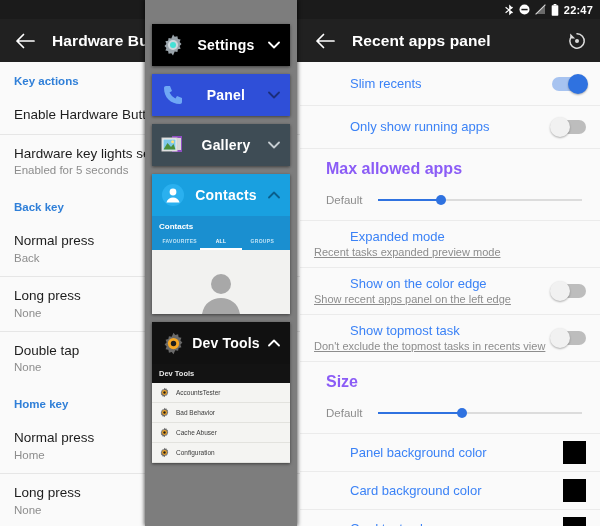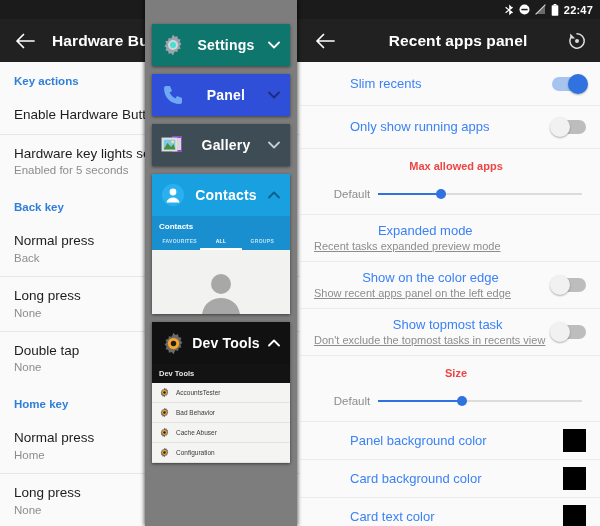--- a/index.html
+++ b/index.html
@@ -6,21 +6,21 @@
   body{
     width:600px;height:526px;overflow:hidden;
     font-family:"Liberation Sans", sans-serif;
     background:#fafafa;
   }
   .stage{position:relative;width:600px;height:526px;overflow:hidden;background:#fff;}
 
   
   .screen{position:absolute;top:0;height:526px;overflow:hidden;background:#fafafa;}
   .screen.left{left:0;width:300px;}
-  .screen.right{left:300px;width:300px;text-align:center;}
+  .screen.right{left:300px;width:300px;}
 
   .statusbar{
     height:19px;background:#1b1b1b;color:#fff;
     display:flex;align-items:center;justify-content:flex-end;
     padding-right:7px;box-sizing:border-box;
   }
   .sb-icons{display:flex;align-items:center;gap:5px;}
   .sb-time{font-size:11px;font-weight:bold;letter-spacing:.2px;margin-left:5px;color:#fff;}
   .sb-ic{display:block;}
 
@@ -98,21 +98,21 @@
   .r-sub{font-size:11px;color:#8d8d8d;margin-top:2px;line-height:1.2;white-space:nowrap;text-decoration:underline;}
 
   .toggle{width:34px;height:14px;border-radius:7px;position:relative;flex:0 0 auto;}
   .toggle .knob{position:absolute;top:-3px;width:20px;height:20px;border-radius:50%;}
   .toggle.on{background:#a7c3f0;}
   .toggle.on .knob{right:-2px;background:#2f72e0;box-shadow:0 1px 2px rgba(0,0,0,.3);}
   .toggle.off{background:#bdbdbd;}
   .toggle.off .knob{left:-2px;background:#f1f1f1;box-shadow:0 1px 2px rgba(0,0,0,.3);}
 
   .slider-row{padding:11px 14px 13px 26px;border-top:1px solid #ebebeb;background:#fafafa;}
-  .sl-title{font-size:11px;color:#ef4444;font-weight:bold;}
+  .sl-title{font-size:16px;color:#8b5cf6;font-weight:bold;}
   .sl-line{display:flex;align-items:center;margin-top:15px;}
   .sl-def{font-size:11.5px;color:#8d8d8d;width:52px;flex:0 0 auto;}
   .sl-track{position:relative;flex:1 1 auto;height:14px;margin-right:4px;}
   .sl-bg{position:absolute;top:6px;left:0;right:0;height:2px;background:#dcdcdc;}
   .sl-fill{position:absolute;top:6px;left:0;height:2px;background:#2f72e0;}
   .sl-thumb{position:absolute;top:2px;width:10px;height:10px;border-radius:50%;background:#2f72e0;margin-left:-5px;}
 
   .swatch{width:23px;height:23px;background:#000;flex:0 0 auto;}
 </style>
 </head>
@@ -195,21 +195,21 @@
         <div class="row-title">Long press</div>
         <div class="row-sub">None</div>
       </div>
     </div>
   </div>
 
   <div class="recents">
     <div class="recents-scroll">
 
       <div class="card">
-        <div class="card-head" style="background:#0f766e">
+        <div class="card-head" style="background:#000000">
           <span class="card-ic">
             <svg width="24" height="24" viewBox="0 0 24 24">
                 <path d="M12 1.6l1.7 2.2 2.7-.6.5 2.7 2.7.6-1 2.6 1.9 2-1.9 2 1 2.6-2.7.6-.5 2.7-2.7-.6L12 22.4l-1.7-2.2-2.7.6-.5-2.7-2.7-.6 1-2.6-1.9-2 1.9-2-1-2.6 2.7-.6.5-2.7 2.7.6z" fill="#9aa4ab"></path>
                 <circle cx="12" cy="12" r="5" fill="#cfd8dd"></circle>
                 <circle cx="12" cy="12" r="3" fill="#45e0d5"></circle>
               </svg>
           </span>
           <span class="card-label">Settings</span>
           <span class="card-chev">
             <svg width="12" height="8" viewBox="0 0 12 8">

